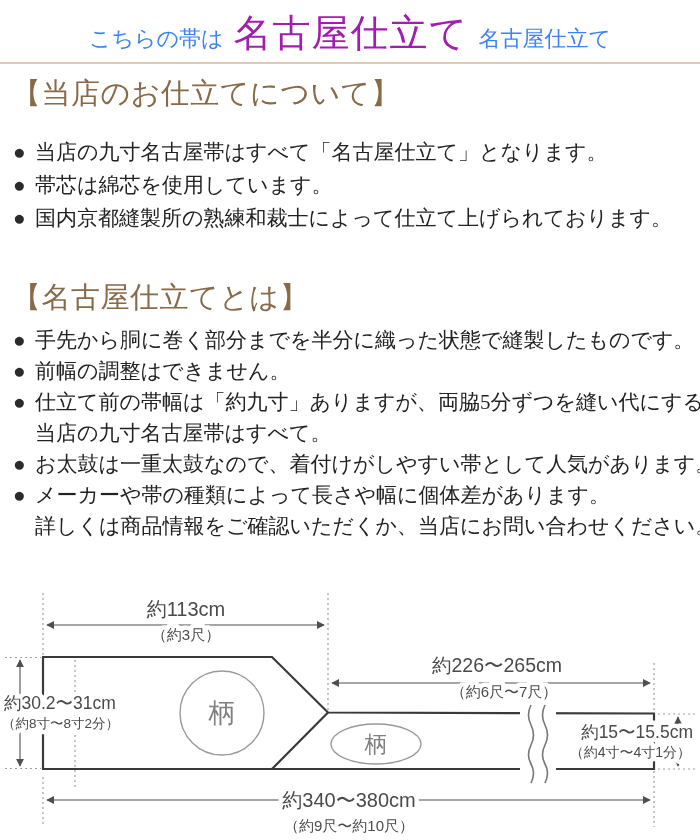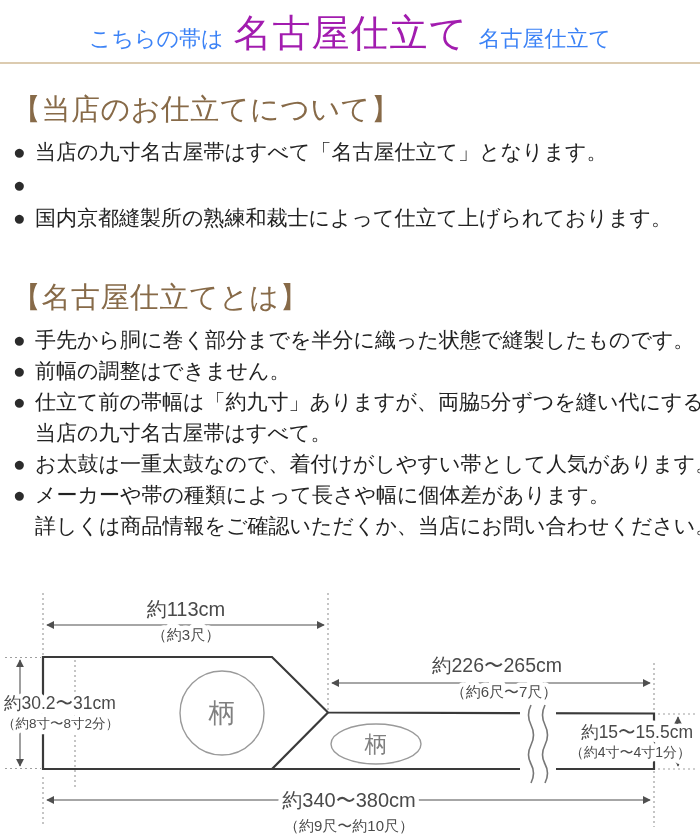--- a/index.html
+++ b/index.html
@@ -43,29 +43,30 @@
 
 <div class="page">
 
   <div class="title-row">
     <span class="t-side">こちらの帯は</span>
     <span class="t-em">名古屋仕立て</span>
     <span class="t-side">名古屋仕立て</span>
   </div>
   <div class="divider"></div>
 
-  <h2 class="sec-h" style="top:90px">【当店のお仕立てについて】</h2>
+  <h2 class="sec-h" style="top:74px">【当店のお仕立てについて】</h2>
 
   <div class="blist" style="top:136px;line-height:33px">
     <div class="bi">
       <span class="bm">●</span>
       <span>当店の九寸名古屋帯はすべて「名古屋仕立て」となります。</span>
     </div>
     <div class="bi">
       <span class="bm">●</span>
+      <span>帯芯は綿芯を使用しています。</span>
     </div>
     <div class="bi">
       <span class="bm">●</span>
       <span>国内京都縫製所の熟練和裁士によって仕立て上げられております。</span>
     </div>
   </div>
 
   <h2 class="sec-h" style="top:278px">【名古屋仕立てとは】</h2>
 
   <div class="blist" style="top:325px;line-height:31px">

